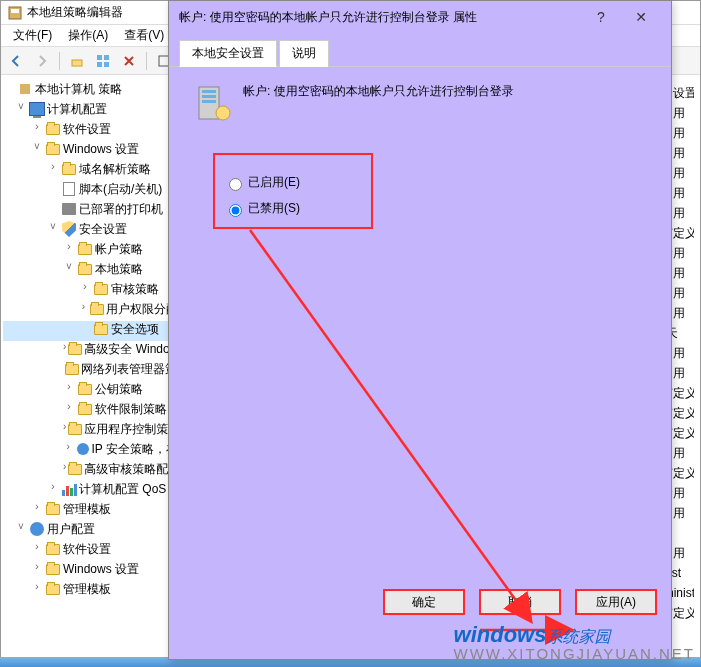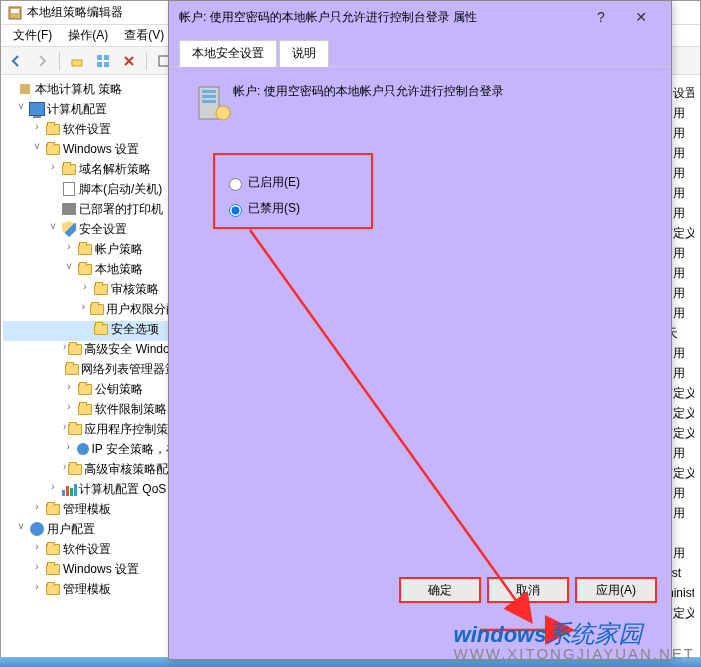--- a/index.html
+++ b/index.html
@@ -24,31 +24,31 @@
 .val-list{position:absolute;right:6px;top:6px;width:45px}
 .val-list div{height:20px;line-height:20px;white-space:nowrap;overflow:hidden}
 .dialog{position:absolute;left:168px;top:0;width:504px;height:660px;background:#c4b5fd;border:1px solid #888;box-shadow:2px 2px 8px rgba(0,0,0,.2);z-index:50}
 .dlg-title{height:32px;display:flex;align-items:center;padding:0 10px}
 .dlg-title-text{flex:1;font-size:12px}
 .dlg-ctrl{width:40px;height:28px;display:flex;align-items:center;justify-content:center;font-size:14px;color:#333}
 .tabs{display:flex;padding:6px 10px 0 10px;border-bottom:1px solid #ccc}
 .tab{padding:4px 12px;border:1px solid #ccc;border-bottom:none;background:#fff;margin-right:2px;position:relative;top:1px}
 .tab.active{background:#fff;border-bottom:1px solid #fff}
 .dlg-body{padding:16px 24px;position:relative;height:560px}
-.policy-header{display:flex;align-items:flex-start;margin-bottom:30px}
+.policy-header{display:flex;align-items:flex-start;gap:10px;margin-bottom:30px}
 .server-icon{width:40px;height:40px}
 .radio-group{border:2px solid #ff2a2a;padding:10px 14px;width:160px;margin-left:20px}
 .radio-row{display:flex;align-items:flex-end;height:26px}
 .radio-row input{margin-right:6px}
-.dlg-buttons{position:absolute;bottom:24px;right:14px;display:flex;gap:6px}
+.dlg-buttons{position:absolute;bottom:12px;right:14px;display:flex;gap:14px}
 .btn{width:82px;height:26px;border:1px solid #888;background:#e9e9e9;display:flex;align-items:center;justify-content:center}
 .hl{border:2.5px solid #ff2a2a}
 .watermark{position:absolute;right:6px;bottom:6px;z-index:90;font-family:Arial,sans-serif;font-style:italic;color:#1468c7;line-height:1}
 .watermark .w1{font-size:22px;font-weight:bold}
-.watermark .w2{font-size:24px}
+.watermark .w2{font-size:16px}
 .watermark .wsub{font-size:15px;color:#888;font-style:normal;letter-spacing:2px;text-align:right}
 .arrow-svg{position:absolute;z-index:80;pointer-events:none}
 .computer-icon{width:16px;height:14px;background:#4a90d9;border:1px solid #2c5aa0;position:relative}
 .computer-icon::after{content:"";position:absolute;bottom:-3px;left:3px;width:8px;height:2px;background:#888}
 .user-icon{width:14px;height:14px;border-radius:50%;background:#4a90d9;position:relative}
 .shield-icon{width:14px;height:16px;background:linear-gradient(135deg,#ffd97a 50%,#4a90d9 50%);clip-path:polygon(50% 0,100% 15%,100% 60%,50% 100%,0 60%,0 15%)}
 .script-icon{width:12px;height:14px;background:#fff;border:1px solid #888}
 .printer-icon{width:14px;height:12px;background:#888;border-radius:1px}
 .bars-icon{display:flex;align-items:flex-end;gap:1px;height:14px}
 .bars-icon span{width:3px;background:#4a90d9}

